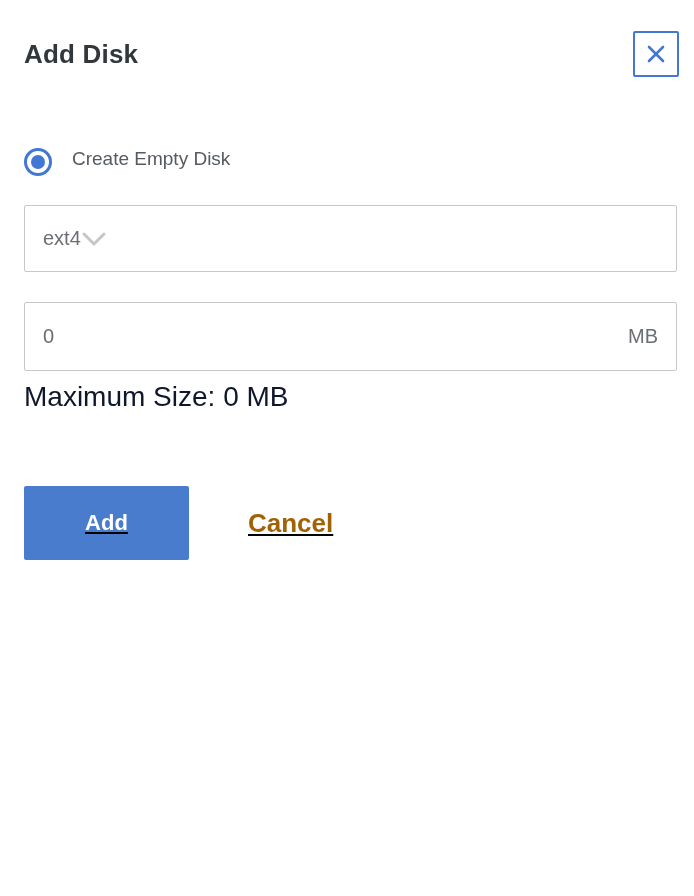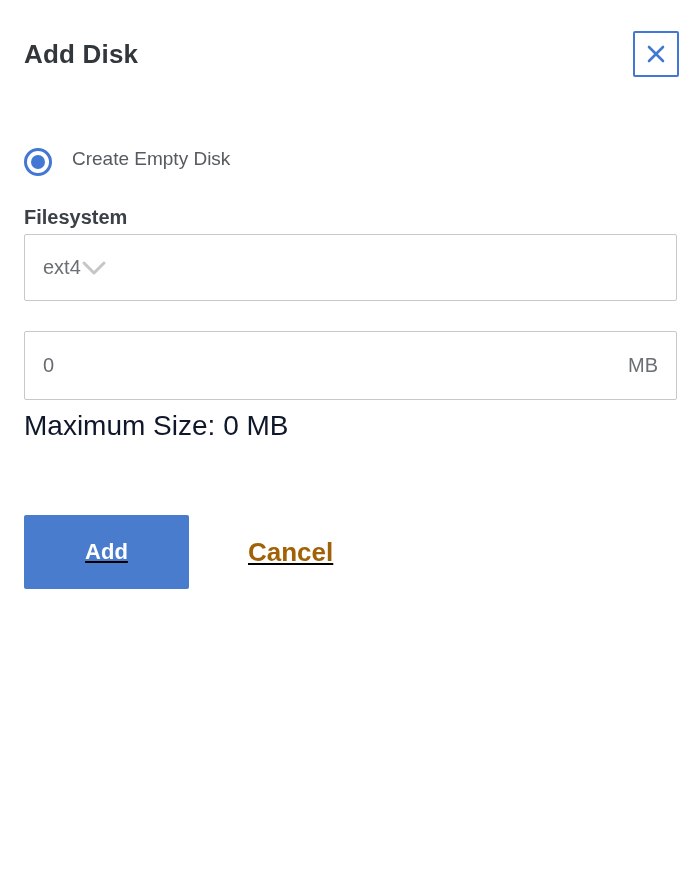--- a/index.html
+++ b/index.html
@@ -171,21 +171,20 @@
     <div class="radio-row selected">
       <span class="radio-outer">
           <span class="radio-dot"></span>
         </span>
       <span class="radio-label">Create Empty Disk</span>
     </div>
   </div>
 
 
   <div class="field gap-mid-1">
-    <div class="field-label">Filesystem</div>
     <div class="select-box">
       <span class="select-value">ext4</span>
       <span>
         <svg width="26" height="16" viewBox="0 0 26 16">
           <path d="M3 3 L13 13 L23 3" stroke="#c4c6c8" stroke-width="3" stroke-linecap="round" stroke-linejoin="round" fill="none"></path>
         </svg>
       </span>
     </div>
   </div>
 

